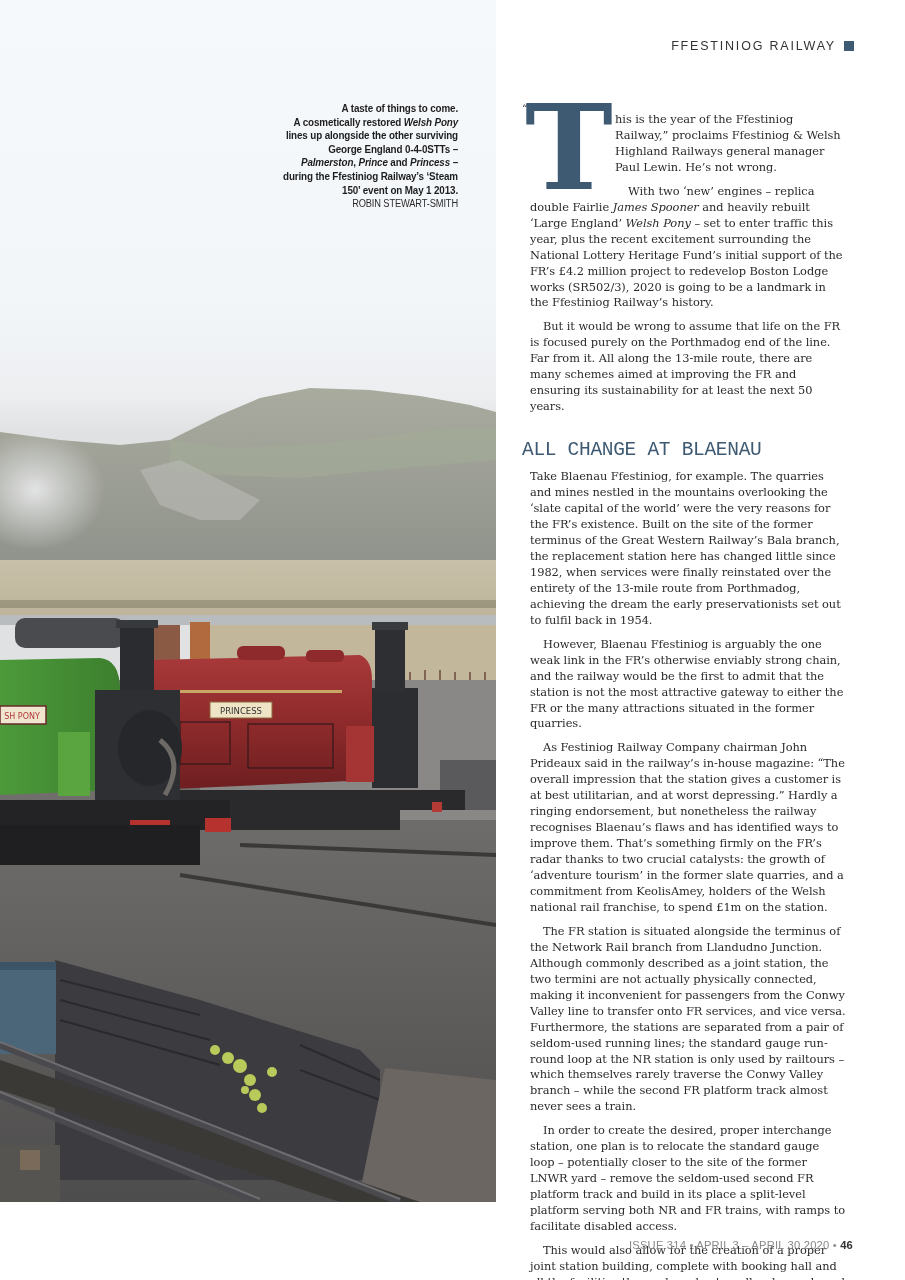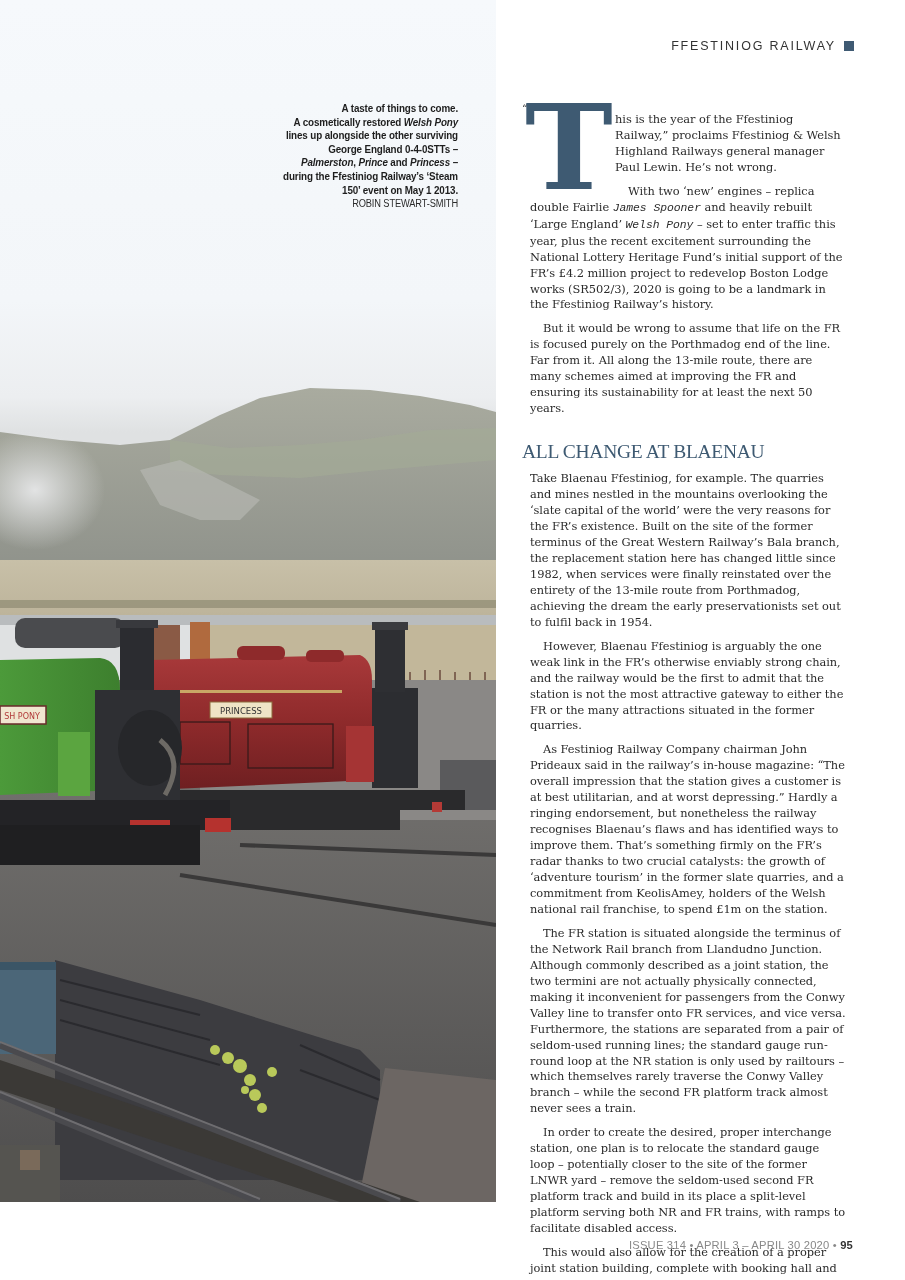--- a/index.html
+++ b/index.html
@@ -39,33 +39,33 @@
   }
   .runhead .sq { width: 10px; height: 10px; background: #3f5a73; display: inline-block; }
   
   .col {
     position: absolute; left: 522px; top: 104px; width: 332px;
     font-size: 11.4px; line-height: 15.95px; color: #2b2b2b;
     letter-spacing: -0.05px;
   }
   .col p { margin: 8px; text-align: left; }
   .col p.ind { text-indent: 13px; }
-  .col i { font-style: italic; font-family: Liberation Mono, monospace; }
+  .col i { font-style: italic; }
   .dropq {
     float: left; position: relative; width: 91px; height: 95px; margin-right: 2px;
   }
   .dropq .q { position: absolute; left: 0; top: -2px; font-size: 11px; color: #333; }
   .dropq .T {
     position: absolute; left: 3px; top: -6px;
     font-family: "DejaVu Serif", serif; font-weight: bold;
     font-size: 118px; line-height: 100px; color: #3e5a72;
   }
   .section-head {
     margin: 24px 0 0 0;
-    font-family: Liberation Serif, serif; font-weight: normal;
+    font-family: Liberation Mono, monospace; font-weight: normal;
     font-size: 19.5px; color: #3e5a72; letter-spacing: -0.3px; line-height: 22px;
   }
   .endmark {
     display: inline-block; width: 0; height: 0; margin-left: 5px; vertical-align: -1px;
     border-top: 6px solid transparent; border-bottom: 6px solid transparent;
     border-left: 6px solid #3e5a72;
   }
   
   .folio {
     position: absolute; right: 52px; top: 1239px;
@@ -233,14 +233,14 @@
 
   <p>Take Blaenau Ffestiniog, for example. The quarries and mines nestled in the mountains overlooking the ‘slate capital of the world’ were the very reasons for the FR’s existence. Built on the site of the former terminus of the Great Western Railway’s Bala branch, the replacement station here has changed little since 1982, when services were finally reinstated over the entirety of the 13-mile route from Porthmadog, achieving the dream the early preservationists set out to fulfil back in 1954.</p>
   <p class="ind">However, Blaenau Ffestiniog is arguably the one weak link in the FR’s otherwise enviably strong chain, and the railway would be the first to admit that the station is not the most attractive gateway to either the FR or the many attractions situated in the former quarries.</p>
   <p class="ind">As Festiniog Railway Company chairman John Prideaux said in the railway’s in-house magazine: “The overall impression that the station gives a customer is at best utilitarian, and at worst depressing.” Hardly a ringing endorsement, but nonetheless the railway recognises Blaenau’s flaws and has identified ways to improve them. That’s something firmly on the FR’s radar thanks to two crucial catalysts: the growth of ‘adventure tourism’ in the former slate quarries, and a commitment from KeolisAmey, holders of the Welsh national rail franchise, to spend £1m on the station.</p>
   <p class="ind">The FR station is situated alongside the terminus of the Network Rail branch from Llandudno Junction. Although commonly described as a joint station, the two termini are not actually physically connected, making it inconvenient for passengers from the Conwy Valley line to transfer onto FR services, and vice versa. Furthermore, the stations are separated from a pair of seldom-used running lines; the standard gauge run-round loop at the NR station is only used by railtours – which themselves rarely traverse the Conwy Valley branch – while the second FR platform track almost never sees a train.</p>
   <p class="ind">In order to create the desired, proper interchange station, one plan is to relocate the standard gauge loop – potentially closer to the site of the former LNWR yard – remove the seldom-used second FR platform track and build in its place a split-level platform serving both NR and FR trains, with ramps to facilitate disabled access.</p>
   <p class="ind"><span>This would also allow for the creation of a proper joint station building, complete with booking hall and all the facilities the modern-day traveller demands and expects.</span><span class="endmark"></span></p>
 </div>
 
 <div class="folio">
-  <span>ISSUE 314</span><span> • </span><span>APRIL 3 – APRIL 30 2020</span><span> • </span><b>95</b>
+  <span>ISSUE 314</span><span> • </span><span>APRIL 3 – APRIL 30 2020</span><span> • </span><b>46</b>
 </div>
 
 </body></html>

